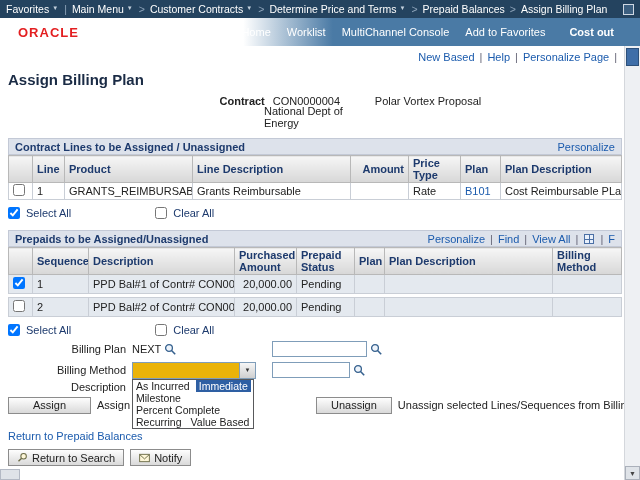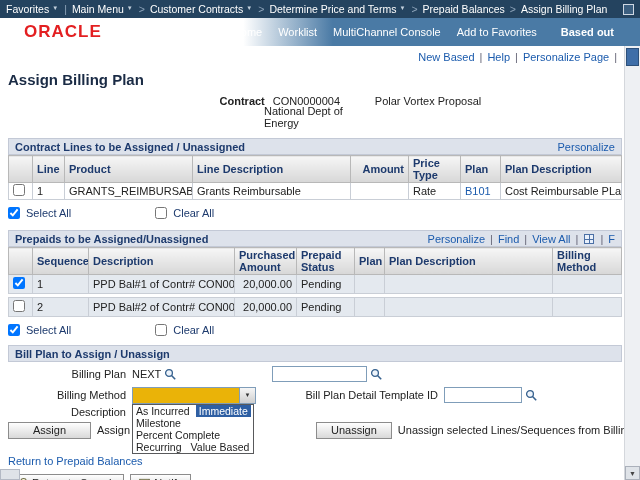--- a/index.html
+++ b/index.html
@@ -15,21 +15,21 @@
   }
   .crumb { cursor:pointer; }
   .caret { font-size:6px; color:#c2d0dd; margin:0 1px 0 3px; position:relative; top:-1px; }
   .csep { color:#8fa5bb; margin:0 5px; }
   .topbar-icon { margin-left:auto; width:11px; height:11px; border:1px solid #cfd8e3; background:#3c5f80; }
   
   .hdr {
     height:28px; display:flex; align-items:center;
     background:linear-gradient(90deg,#ffffff 0%,#ffffff 38%,#4a7aa5 52%,#4a7aa5 100%);
   }
-  .brand { color:#e31f21; font-weight:bold; font-size:17px; letter-spacing:1px; padding-left:24px; }
+  .brand { color:#e31f21; font-weight:bold; font-size:13px; letter-spacing:1px; padding-left:18px; }
   .hdr-links { margin-left:auto; display:flex; gap:16px; align-items:center; color:#fff; padding-right:26px; }
   .hdr-link { cursor:pointer; }
   .signout { font-weight:bold; margin-left:8px; }
   
   .content { position:absolute; top:46px; left:0; right:0; bottom:0; padding:0 18px 0 8px; }
   .pagelinks { display:flex; justify-content:flex-end; align-items:center; margin-top:4px; color:#1b5bad; height:13px; }
   .pagelinks .plink { cursor:pointer; }
   .psep { color:#667; margin:0 5px; }
   .title { font-size:15px; font-weight:bold; color:#1a2b45; margin:8px 0 6px; }
   .kv { display:flex; margin:2px 0; height:14px; align-items:center;justify-content:center; }
@@ -131,21 +131,21 @@
   <span class="topbar-icon"></span>
 </div>
 
 <div class="hdr">
   <span class="brand">ORACLE</span>
   <div class="hdr-links">
     <span class="hdr-link">Home</span>
     <span class="hdr-link">Worklist</span>
     <span class="hdr-link">MultiChannel Console</span>
     <span class="hdr-link">Add to Favorites</span>
-    <span class="hdr-link signout">Based out</span>
+    <span class="hdr-link signout">Cost out</span>
   </div>
 </div>
 
 <div class="content">
 
   <div class="pagelinks">
     <span class="plink">New Based</span>
     <span class="psep">|</span>
     <span class="plink">Help</span>
     <span class="psep">|</span>
@@ -272,23 +272,20 @@
     </tr>
   </tbody>
     </table>
   <div class="sel-row">
     <input type="checkbox" checked="" style="">
     <label>Select All</label>
     <input class="second" type="checkbox" style="">
     <label>Clear All</label>
   </div>
 
-  <div class="sect tight">
-    <span>Bill Plan to Assign / Unassign</span>
-  </div>
 
   <div class="frow">
     <span class="fl">Billing Plan</span>
     <span class="fmid">
       <span>NEXT</span>
       <span class="lookup">
         <svg width="13" height="13" viewBox="0 0 13 13">
             <circle cx="5" cy="5" r="3.4" fill="#eef4fb" stroke="#36618e" stroke-width="1.3"></circle>
             <line x1="7.8" y1="7.8" x2="11.2" y2="11.2" stroke="#36618e" stroke-width="1.6"></line>
           </svg>
@@ -313,21 +310,20 @@
         <span class="dlist">
           <span class="opt">As Incurred</span>
           <span class="opt selected">Immediate</span>
           <span class="opt">Milestone</span>
           <span class="opt">Percent Complete</span>
           <span class="opt">Recurring</span>
           <span class="opt">Value Based</span>
         </span>
       </span>
     </span>
-    <span class="fl2">Bill Plan Detail Template ID</span>
     <span class="fval2">
       <input class="tinput" style="width: 78px;" value="">
       <span class="lookup">
         <svg width="13" height="13" viewBox="0 0 13 13">
             <circle cx="5" cy="5" r="3.4" fill="#eef4fb" stroke="#36618e" stroke-width="1.3"></circle>
             <line x1="7.8" y1="7.8" x2="11.2" y2="11.2" stroke="#36618e" stroke-width="1.6"></line>
           </svg>
       </span>
     </span>
   </div>

